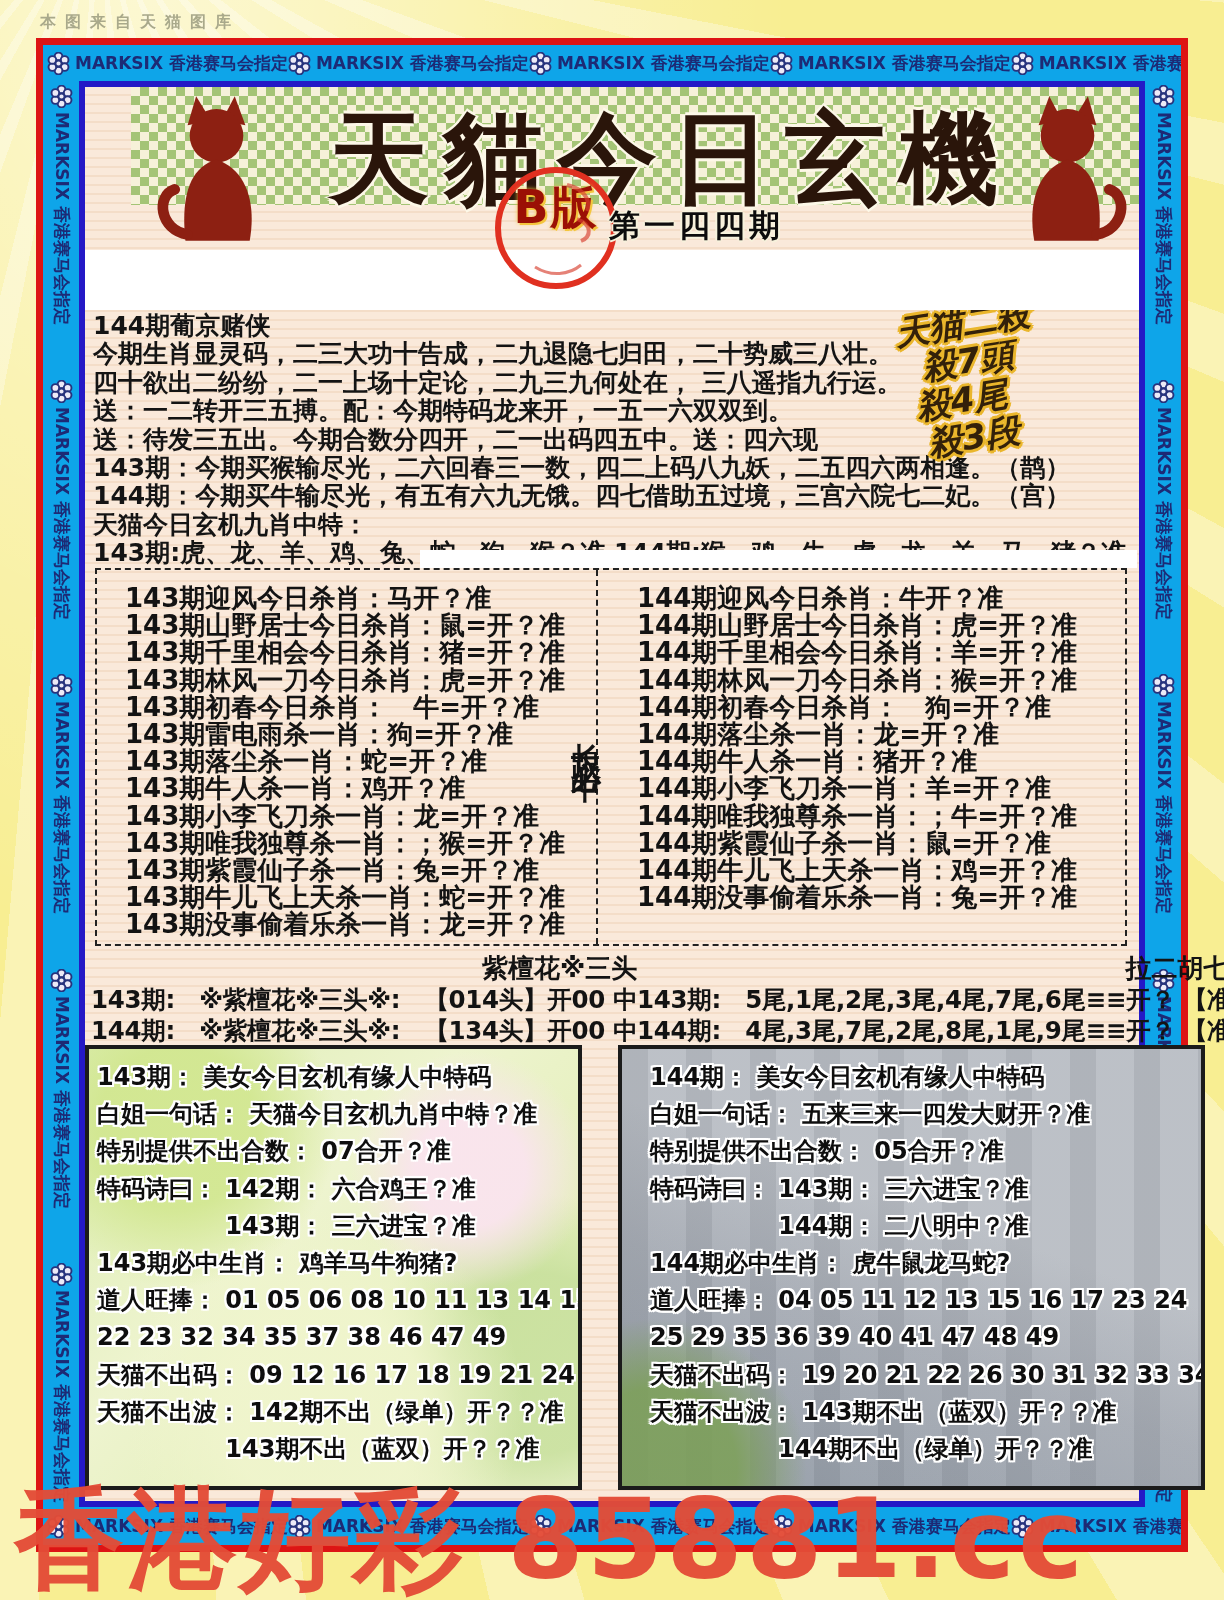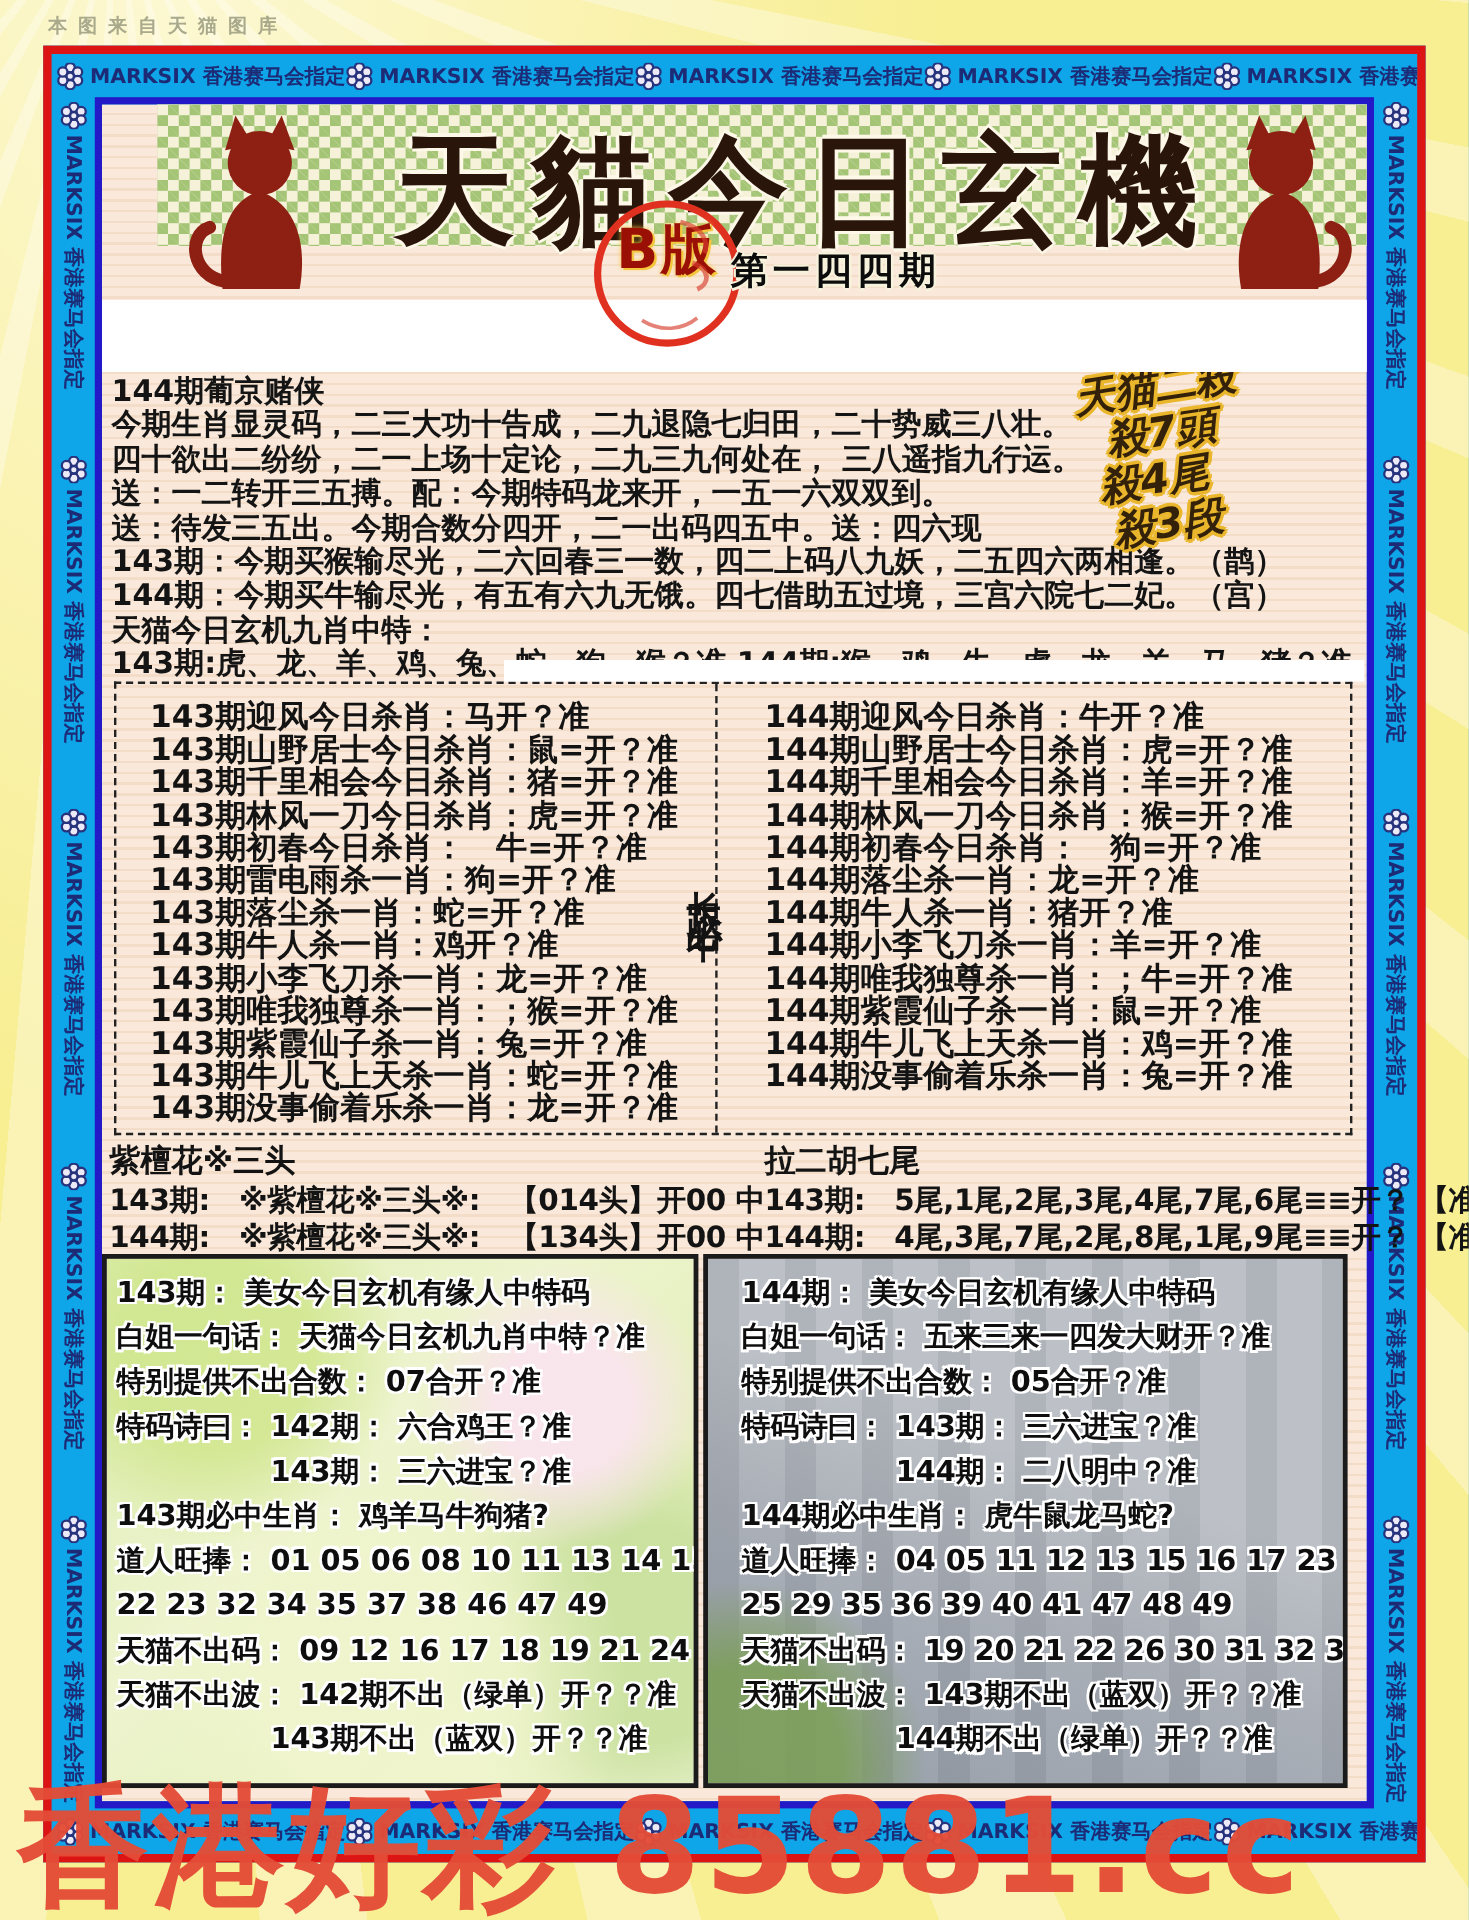--- a/index.html
+++ b/index.html
@@ -83,33 +83,33 @@
   .kcol{ position:absolute; top:15px; }
   .kcol-left{ left:28px; } .kcol-right{ left:540px; }
   .krow{ font-size:26px; font-weight:bold; color:#131313; line-height:27.2px; white-space:nowrap; }
   .slogan{ position:absolute; left:468px; top:148px; writing-mode:vertical-rl; text-orientation:upright;
     font-size:30px; font-weight:bold; color:#131313; letter-spacing:10px; background:transparent; z-index:2; }
 
   
   .sq{ position:absolute; left:0; right:0; top:866px; height:92px; }
   .sq-col-left{ position:absolute; left:6px; top:0; }
   .sq-col-right{ position:absolute; left:552px; top:0; }
-  .sq-title{ font-size:26px; font-weight:bold; color:#131313; line-height:31px; white-space:nowrap; }
+  .sq-title{ font-size:26px; font-weight:bold; color:#131313; line-height:31px; white-space:nowrap;text-align:right; }
   .sq-row{ font-size:24.5px; font-weight:bold; color:#131313; line-height:31px; white-space:nowrap; letter-spacing:-0.3px; }
 
   
   .photo{ position:absolute; top:958px; height:445px; border:4px solid #1b1b1b; padding:10px 8px; overflow:hidden; }
   .photo-left{ left:0; width:497px;
     background:
       radial-gradient(circle at 78% 28%, rgba(250,228,238,.95) 0 55px, rgba(250,228,238,0) 120px),
       radial-gradient(circle at 18% 18%, rgba(208,230,140,.85) 0 80px, rgba(208,230,140,0) 160px),
       radial-gradient(circle at 48% 82%, rgba(240,245,205,.9) 0 100px, rgba(240,245,205,0) 200px),
       radial-gradient(circle at 92% 72%, rgba(196,222,152,.8) 0 90px, rgba(196,222,152,0) 170px),
       linear-gradient(135deg,#dcedb2,#eef4cf 40%,#e4efbb 70%,#f2f6d8); }
-  .photo-right{ left:501px; width:537px;
+  .photo-right{ left:533px; width:587px;
     background:
       radial-gradient(circle at 6% 96%, rgba(124,160,86,.85) 0 80px, rgba(124,160,86,0) 150px),
       repeating-linear-gradient(90deg, rgba(88,94,104,.18) 0 26px, rgba(140,146,156,.10) 26px 64px),
       linear-gradient(200deg,#c2c6cc 0 40%,#aeb3bb 62%,#97a0ab 100%); padding-left: 28px; }
   .ph-line{ font-size:24px; font-weight:bold; color:#0e0e0e; line-height:37.2px; white-space:pre; 
     text-shadow:-2px -2px 0 #fff, 2px -2px 0 #fff, -2px 2px 0 #fff, 2px 2px 0 #fff,
       -2px 0 0 #fff, 2px 0 0 #fff, 0 -2px 0 #fff, 0 2px 0 #fff; }
 
   
   .watermark{ position:absolute; left:14px; top:1466px; z-index:60; font-size:110px; font-weight:800;

